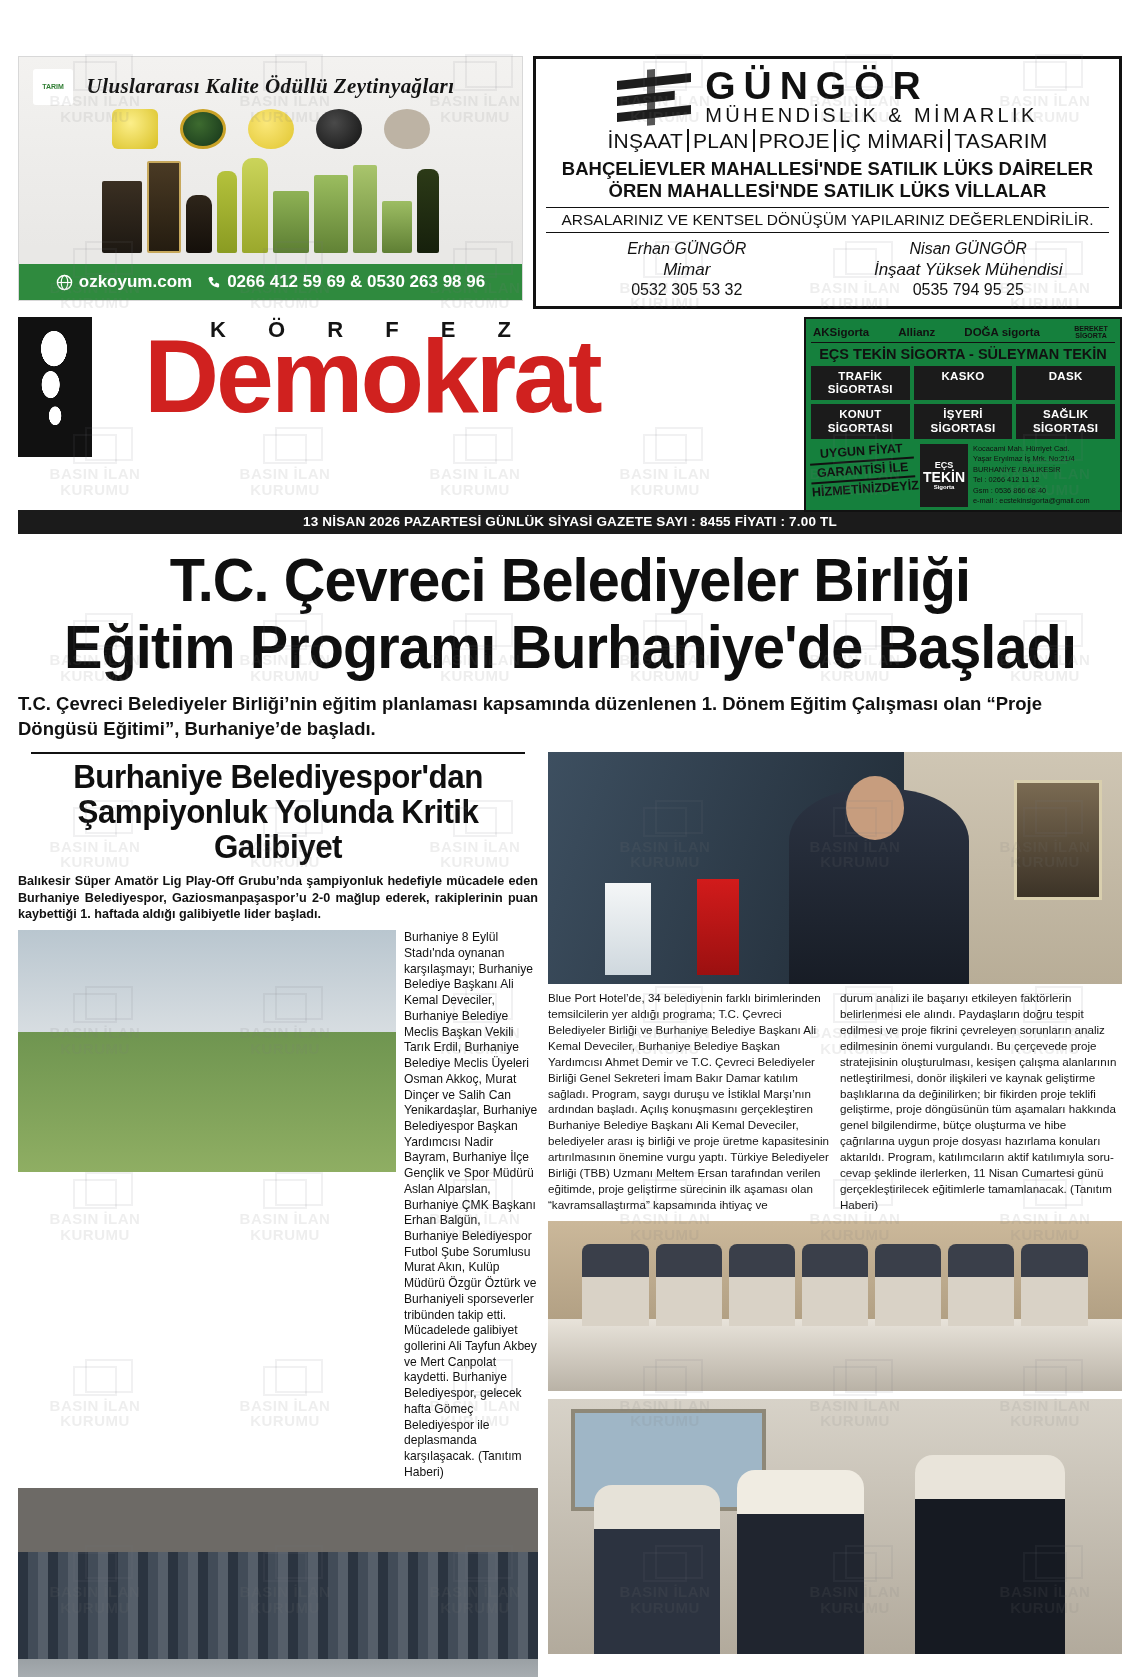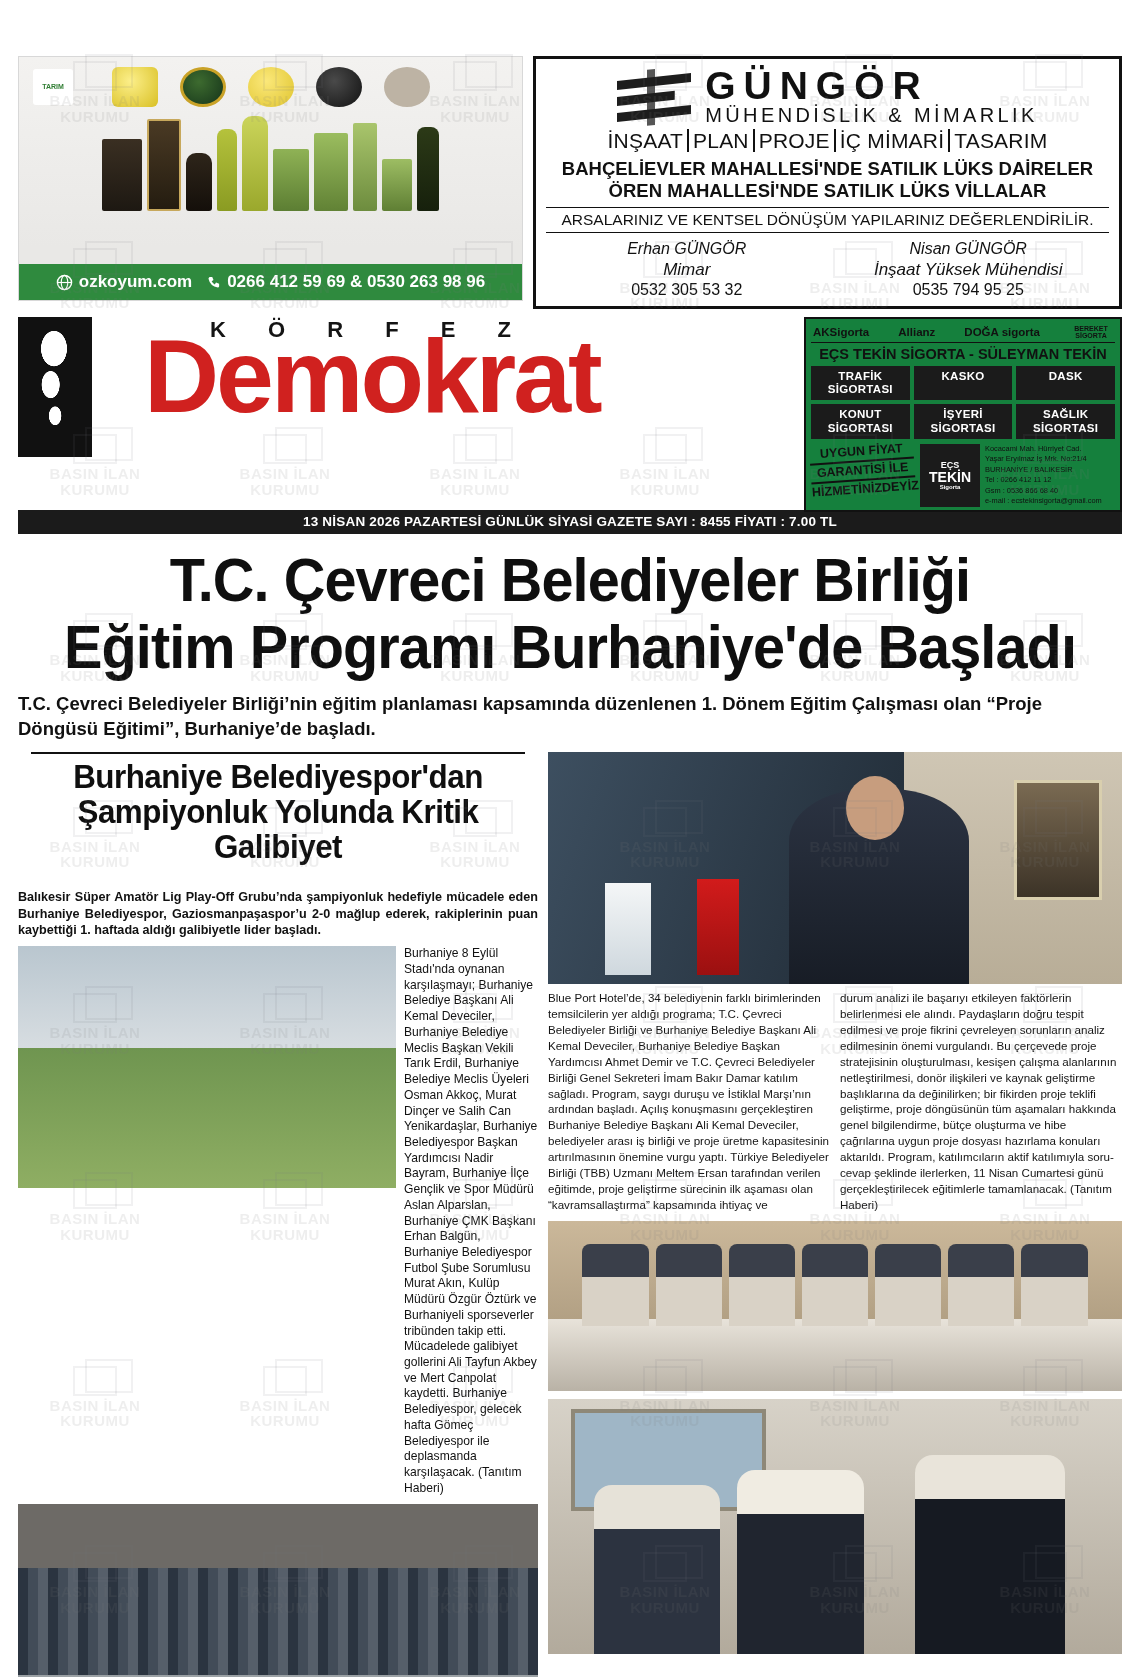--- a/index.html
+++ b/index.html
@@ -166,21 +166,21 @@
     background:#1b1b1b; color:#fff; text-align:center; font-size:11.5px; font-weight:bold;
     padding:4px 1px; line-height:1.15; letter-spacing:.3px;
   }
   .sig-bottom{ display:flex; gap:5px; margin-top:5px; align-items:stretch; }
   .sig-slogan{
     flex:none; width:104px; color:#111; font-weight:bold; font-size:12.5px;
     line-height:1.2; transform:rotate(-4deg); text-align:center;
   }
   .sig-slogan i{ font-style:normal; display:block; border-bottom:2px solid #111; padding-bottom:1px; margin-bottom:1px;}
   .sig-mark{
-    flex:none; width:60px; background:#1b1b1b; color:#fff; display:flex;
+    flex:none; width:48px; background:#1b1b1b; color:#fff; display:flex;
     flex-direction:column; align-items:center; justify-content:center; font-weight:bold; line-height:1;
   }
   .sig-mark .a{ font-size:9px; } .sig-mark .b2{ font-size:14px; } .sig-mark .c{ font-size:6px; }
   .sig-addr{ flex:1; font-size:7.4px; color:#111; line-height:1.42; }
 
   
   .headline{
     text-align:center; font-weight:bold; color:#0f0f0f;
     font-size:62px; line-height:1.02; letter-spacing:-1px;
     margin-top:14px;
@@ -200,21 +200,21 @@
 
   .sport-head{
     text-align:center; font-weight:bold; color:#0f0f0f;
     font-size:33px; line-height:1.06; letter-spacing:-.5px;
     font-family:"Liberation Sans Narrow","Liberation Sans",sans-serif;
     transform:scaleX(.95); transform-origin:center;
     border-top:2px solid #111; padding-top:6px;
   }
   .sport-lead{
     font-size:12.6px; font-weight:bold; color:#111; line-height:1.3;
-    text-align:justify; margin-top:24px;
+    text-align:justify; margin-top:8px;
   }
 
   .sport-row{ display:flex; gap:8px; margin-top:8px; }
   .photo{ background:#8a8f86; position:relative; overflow:hidden; }
   .ph-team{ width:378px; height:242px; }
   .ph-team .sky{ position:absolute;inset:0 0 58% 0; background:linear-gradient(#b9c6cf,#d7dde1); }
   .ph-team .grass{ position:absolute; inset:42% 0 0 0; background:linear-gradient(#6f9550,#8fae63); }
   .ph-team .row{ position:absolute; left:12px; right:12px; top:36%; height:44%;
     display:flex; gap:4px; align-items:flex-end; }
   .ph-team .p{ flex:1; background:linear-gradient(#2b2b2b 0 38%, #eee 38% 70%, #243 70%); border-radius:3px 3px 0 0; }
@@ -266,20 +266,21 @@
 </style>
 </head>
 <body>
 
 <div class="page">
 
   <div class="top-ads">
 
     <div class="ad-olive">
       <div class="olive-badge">TARIM</div>
+      <div class="ad-title">Uluslararası Kalite Ödüllü Zeytinyağları</div>
       <div class="seals">
         <div class="seal s1"></div>
         <div class="seal s2"></div>
         <div class="seal s3"></div>
         <div class="seal s4"></div>
         <div class="seal s5"></div>
       </div>
       <div class="bottles">
         <div class="b b1"></div>
           <div class="b b2"></div>

